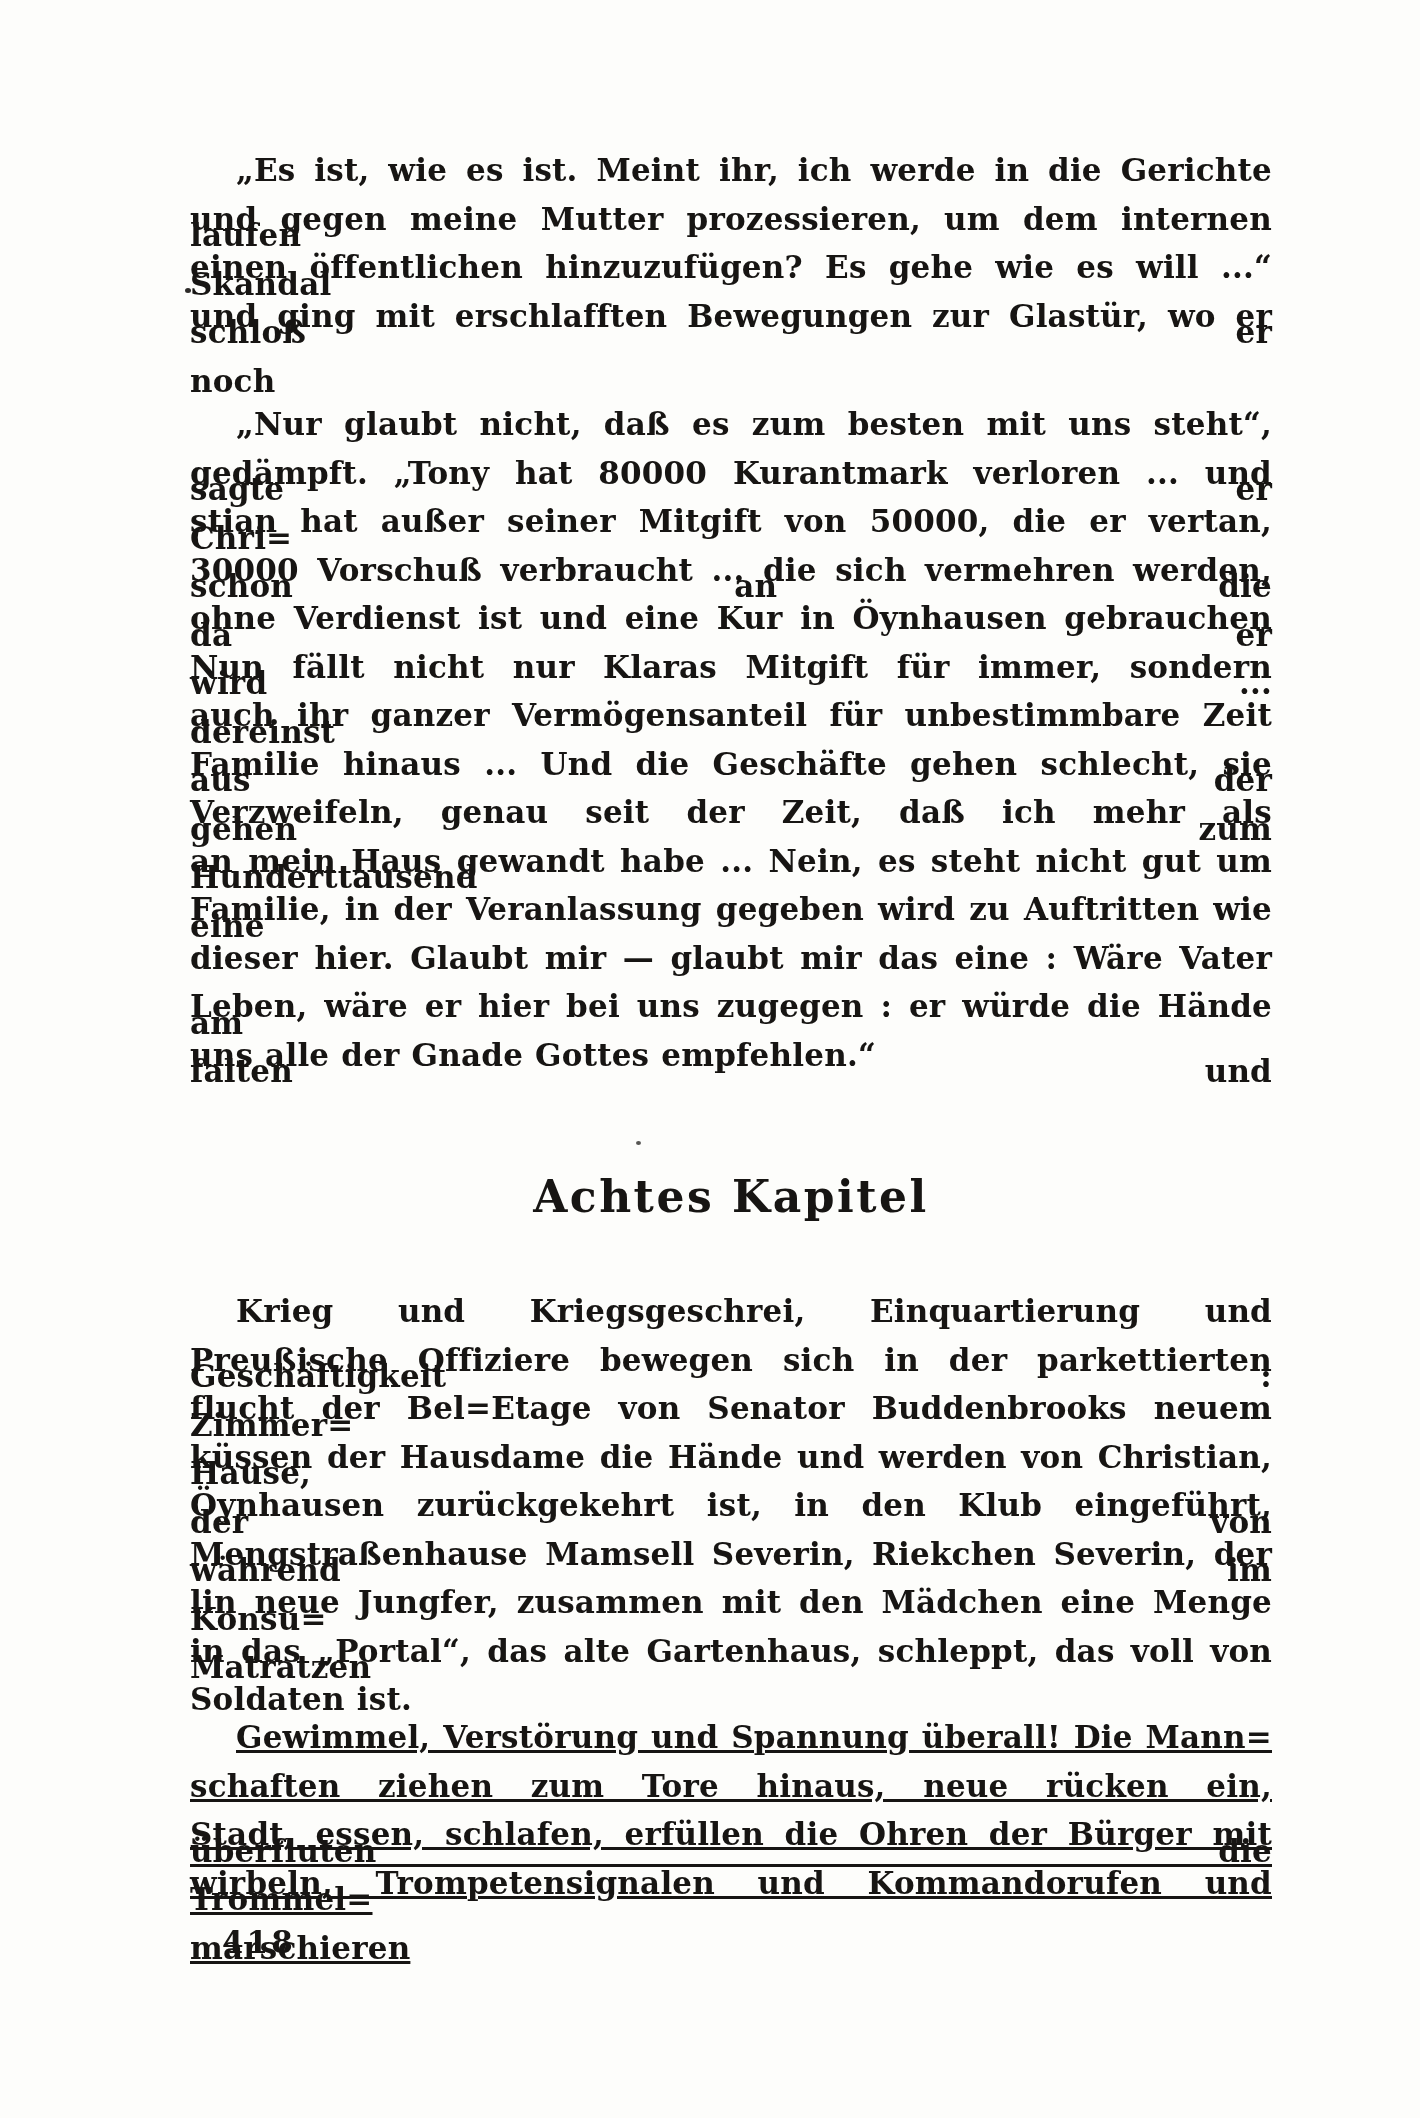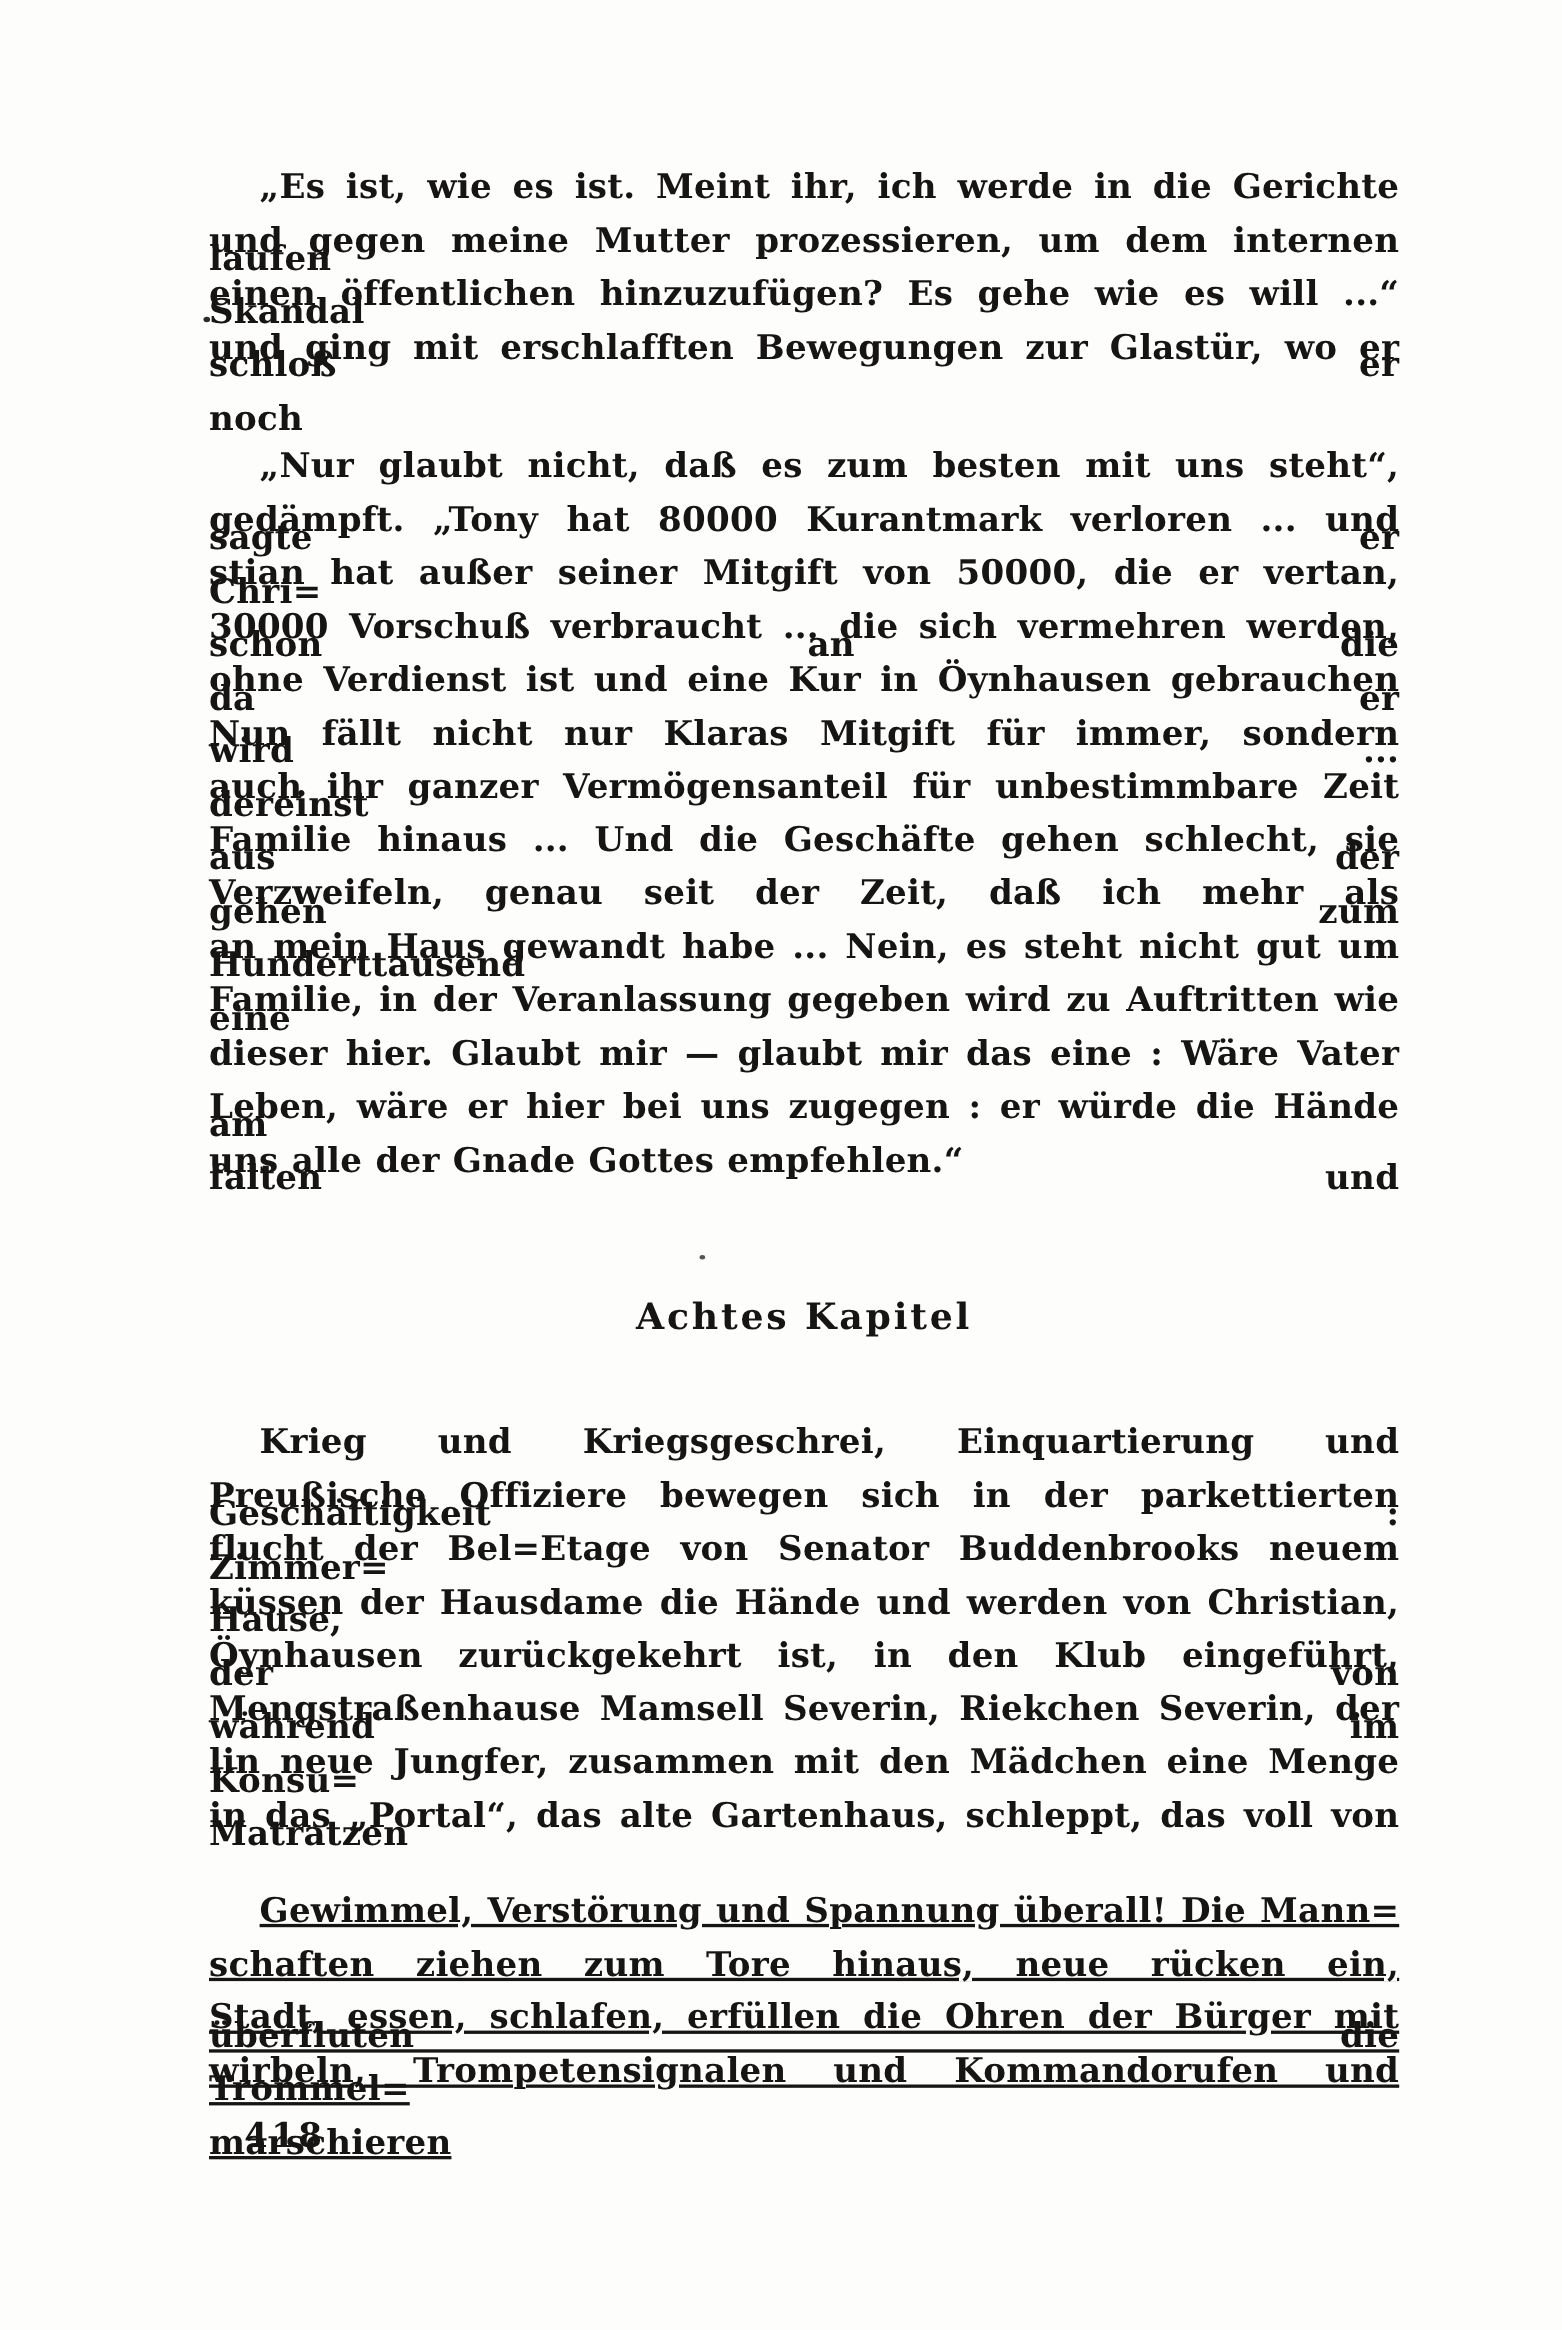--- a/index.html
+++ b/index.html
@@ -37,21 +37,21 @@
     text-align: left;
     text-align-last: left;
   }
   .line.indent { text-indent: 46px; }
   .heading {
     position: absolute;
     left: 190px;
     width: 1082px;
     top: 1176px;
     text-align: center;
-    font-size: 33px;
+    font-size: 44px;
     line-height: 42px;
     letter-spacing: 2.5px;
   }
   .page-number {
     position: absolute;
     left: 222px;
     top: 1924px;
     font-size: 31px;
     letter-spacing: 3px;
   }
@@ -96,20 +96,21 @@
 
   <div class="block" style="top:1258px;margin-top:21px;">
     <div class="line jw indent">Krieg und Kriegsgeschrei, Einquartierung und Geschäftigkeit :</div>
     <div class="line jw">Preußische Offiziere bewegen sich in der parkettierten Zimmer=</div>
     <div class="line jw">flucht der Bel=Etage von Senator Buddenbrooks neuem Hause,</div>
     <div class="line jw">küssen der Hausdame die Hände und werden von Christian, der von</div>
     <div class="line jw">Öynhausen zurückgekehrt ist, in den Klub eingeführt, während im</div>
     <div class="line jw">Mengstraßenhause Mamsell Severin, Riekchen Severin, der Konsu=</div>
     <div class="line jw">lin neue Jungfer, zusammen mit den Mädchen eine Menge Matratzen</div>
     <div class="line jw">in das „Portal“, das alte Gartenhaus, schleppt, das voll von</div>
+    <div class="line para-end">Soldaten ist.</div>
   </div>
 
   <div class="block" style="top:1705px;text-decoration:underline;">
     <div class="line jw indent">Gewimmel, Verstörung und Spannung überall! Die Mann=</div>
     <div class="line jw">schaften ziehen zum Tore hinaus, neue rücken ein, überfluten die</div>
     <div class="line jw">Stadt, essen, schlafen, erfüllen die Ohren der Bürger mit Trommel=</div>
     <div class="line jw">wirbeln, Trompetensignalen und Kommandorufen und marschieren</div>
   </div>
 
   <div class="page-number">418</div>

